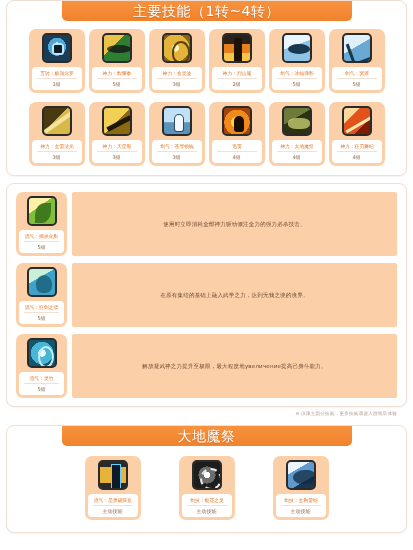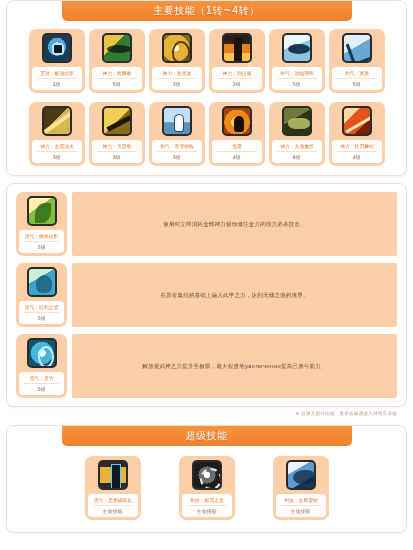--- a/index.html
+++ b/index.html
@@ -29,21 +29,21 @@
     padding-top: 0;
   }
   .panel-header {
     position: relative;
     width: 290px;
     margin: 0 auto;
     height: 20px;
     background: linear-gradient(#f7923e, #f0822c);
     border-radius: 0 0 5px 5px;
     color: #ffffff;
-    font-size: 10px;
+    font-size: 14px;
     line-height: 20px;
     text-align: center;
     letter-spacing: .5px;
     text-shadow: 0 1px 1px rgba(150,60,0,.35);
   }
 
   
   .card-grid {
     display: flex;
     flex-wrap: wrap;
@@ -376,21 +376,21 @@
         </div>
         <div class="desc-text">解放凝武神之力提升至极限，最大程度地увеличение提高己身斗能力。</div>
       </div>
 
     </div>
   </div>
 
   <div class="footnote">※ 仅限主副分技能，更多技能请进入游戏后体验</div>
 
   <div class="panel">
-    <div class="panel-header">超级技能</div>
+    <div class="panel-header">大地魔祭</div>
 
     <div class="super-grid">
       <div class="skill-card super-card">
         <div class="skill-icon">
             <i class="ic art-door"></i>
           </div>
         <div class="card-body">
           <div class="card-name">流气：星界破阵乱</div>
           <div class="card-sep"></div>
           <div class="card-level">主动技能</div>

